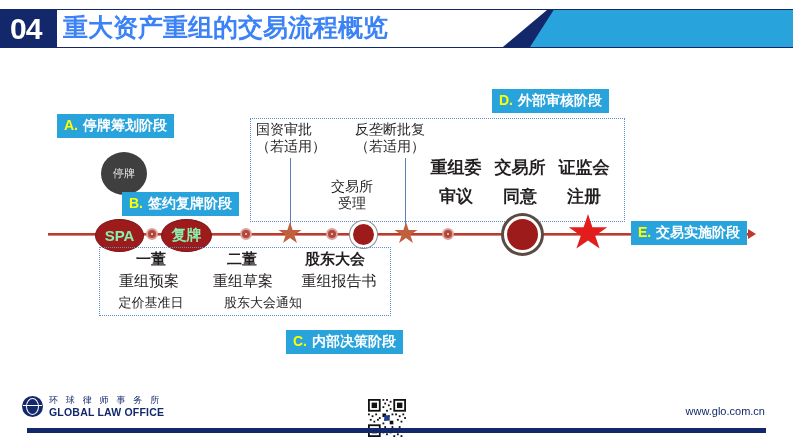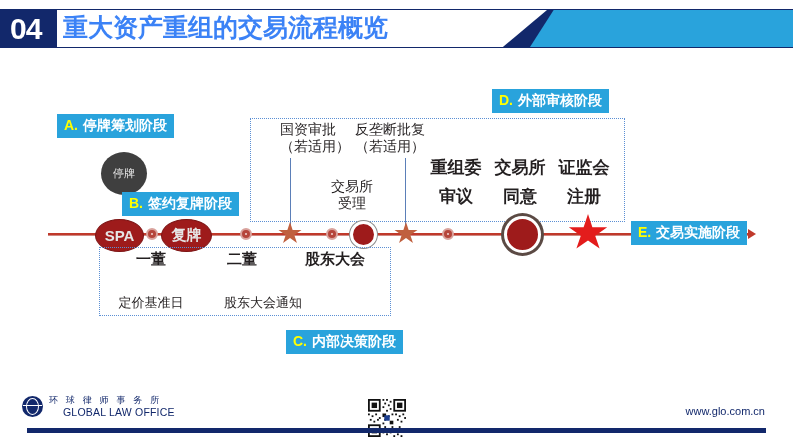--- a/index.html
+++ b/index.html
@@ -43,21 +43,21 @@
   .tl-line2{
     position:absolute;left:48px;top:235px;width:700px;height:1px;
     background:#b03a2e;opacity:.6;
   }
 
   
   .node-ell{
     position:absolute;top:219px;height:31px;
     background:#9e1b1b;border-radius:50%;
     border:1px solid #7d1414;
-    color:#e5e5e5;font-weight:bold;text-align:center;
+    color:#86efac;font-weight:bold;text-align:center;
     line-height:31px;
   }
   .node-ell.spa{left:95px;width:47px;font-size:15px;letter-spacing:0px;
     font-family:"Liberation Sans",sans-serif;}
   .node-ell.fp{left:161px;width:49px;font-size:15px;
     font-family:"DejaVu Sans",sans-serif;}
 
   
   .dot{
     position:absolute;top:228px;width:12px;height:12px;border-radius:50%;
@@ -131,21 +131,21 @@
   #box-lower{left:99px;top:247px;width:292px;height:69px;}
 
   
   .conn{position:absolute;width:1px;background:#5b7fb8;}
 
   
   .ctxt{
     position:absolute;color:#231f20;white-space:nowrap;
     font-family:"DejaVu Sans","Liberation Sans",sans-serif;
   }
-  .t-gz{left:256px;top:121px;font-size:14px;line-height:17px;margin-left:24px;}
+  .t-gz{left:256px;top:121px;font-size:14px;line-height:17px;}
   .t-fl{left:355px;top:121px;font-size:14px;line-height:17px;text-align:center;}
   .t-jys{left:331px;top:178px;font-size:14px;line-height:17px;text-align:center;}
   .t-row1{left:424px;top:157px;font-size:17px;font-weight:bold;line-height:21px;}
   .t-row2{left:424px;top:186px;font-size:17px;font-weight:bold;line-height:21px;}
   .t-row1 span,.t-row2 span{display:inline-block;text-align:center;}
 
   .l-row1{left:105px;top:250px;font-size:15px;font-weight:bold;line-height:19px;}
   .l-row2{left:101px;top:272px;font-size:15px;line-height:19px;}
   .l-row3{left:99px;top:293px;font-size:13px;line-height:19px;text-decoration:underline;}
   .l-row1 span,.l-row2 span,.l-row3 span{display:inline-block;text-align:center;}
@@ -162,22 +162,22 @@
   }
   .logo-globe::after{
     content:"";position:absolute;left:1px;top:9px;width:19px;height:1px;
     background:#ffffff;
   }
   .logo-cn{
     position:absolute;left:49px;top:394px;font-size:9px;color:#12286b;
     letter-spacing:2.5px;font-family:"DejaVu Sans",sans-serif;white-space:nowrap;
   }
   .logo-en{
-    position:absolute;left:63px;top:406px;font-size:10.5px;color:#12286b;
-    font-family:"Liberation Sans",sans-serif;white-space:nowrap;letter-spacing:.2px;
+    position:absolute;left:49px;top:406px;font-size:10.5px;color:#12286b;
+    font-family:"Liberation Sans",sans-serif;white-space:nowrap;letter-spacing:.2px;font-weight:bold;
   }
   .site{
     position:absolute;right:28px;top:405px;font-size:11px;color:#12286b;
     font-family:"Liberation Sans",sans-serif;white-space:nowrap;
   }
   .qr{position:absolute;left:368px;top:396px;width:38px;height:44px;}
 </style>
 </head>
 <body>
 
@@ -240,20 +240,23 @@
   <div class="dot" style="left:442px;"></div>
   <div class="circ2" style="left:504px;"></div>
   <div class="star big" style="left:568px;"></div>
 
   <div class="stage" id="stage-e"><span class="ltr">E.</span> <span>交易实施阶段</span></div>
 
   <div class="dbox" id="box-lower"></div>
 
   <div class="ctxt l-row1">
     <span style="width:92px">一董</span><span style="width:90px">二董</span><span style="width:96px">股东大会</span>
+  </div>
+  <div class="ctxt l-row2">
+    <span style="width:96px">重组预案</span><span style="width:92px">重组草案</span><span style="width:100px">重组报告书</span>
   </div>
   <div class="ctxt l-row3">
     <span style="width:104px">定价基准日</span><span style="width:120px">股东大会通知</span>
   </div>
 
   <div class="stage" id="stage-c"><span class="ltr">C.</span> <span>内部决策阶段</span></div>
 
   <div class="logo-globe"></div>
   <div class="logo-cn">环 球 律 师 事 务 所</div>
   <div class="logo-en">GLOBAL LAW OFFICE</div>

